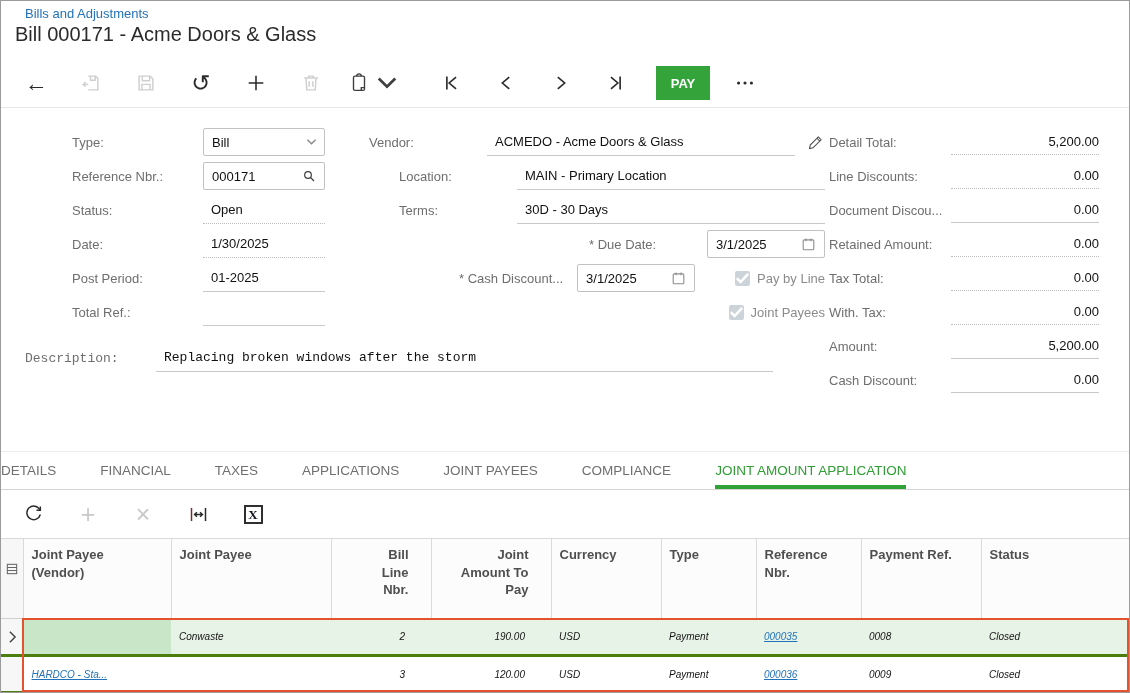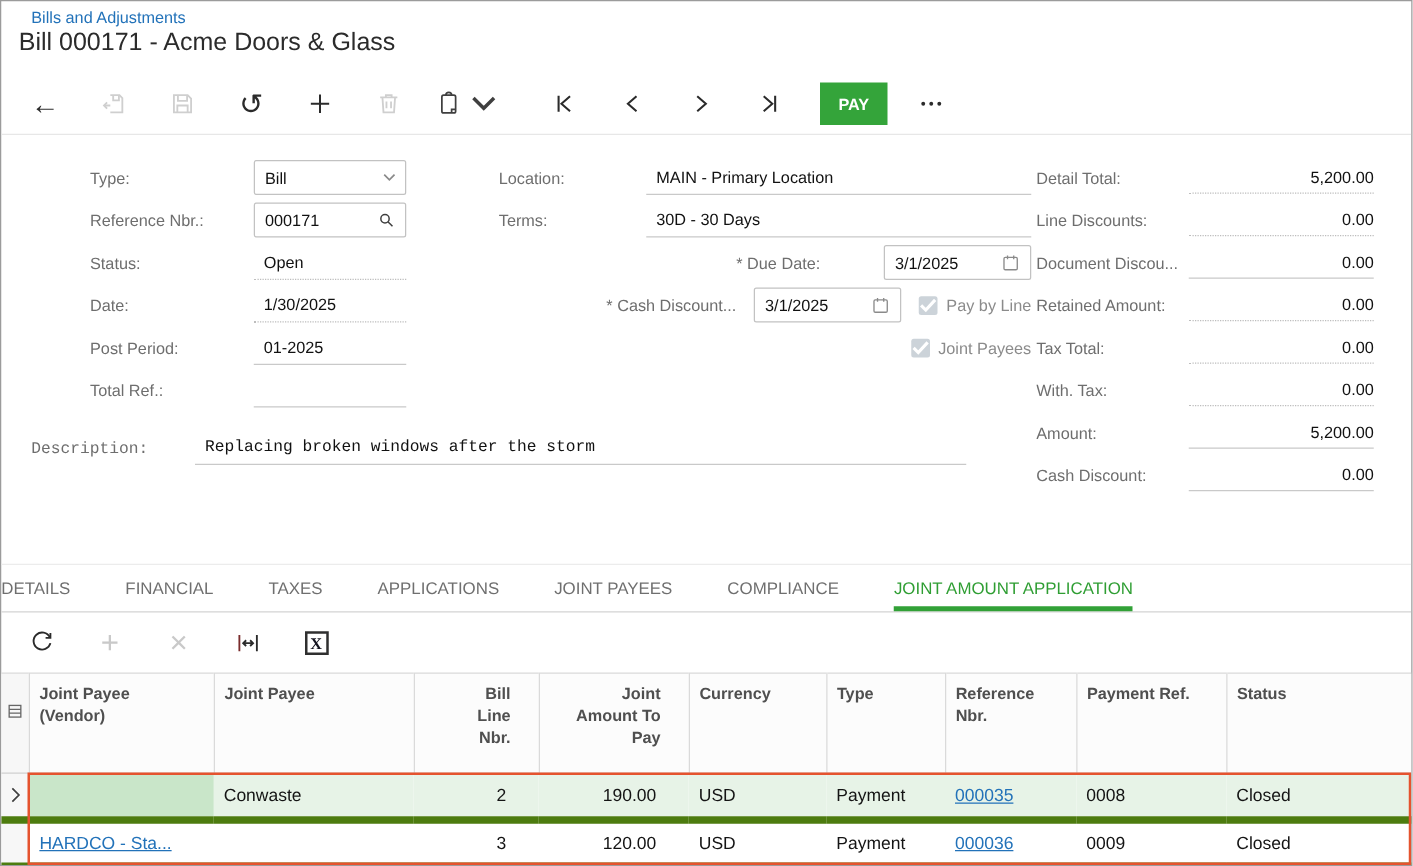--- a/index.html
+++ b/index.html
@@ -55,21 +55,21 @@
   .gbtn svg { width:21px; height:21px; }
   .gray-glyph { font-size:25px; color:#c9c9c9; line-height:1; }
   .xlbox { width:19px; height:19px; border:2px solid #2f2f2f; display:flex; align-items:center; justify-content:center; font-family:"Liberation Serif", serif; font-weight:bold; font-size:13px; color:#14141f; background:#fff; }
 
   
   .grid { position:absolute; top:537px; left:0; right:0; bottom:0; }
   table { border-collapse:collapse; table-layout:fixed; width:1128px; border-top:1px solid #d9d9d9; }
   th { vertical-align:top; text-align:left; padding:7px 8px 0 8px; font-size:13px; font-weight:bold; color:#4f4f4f; border-right:1px solid #dadada; border-bottom:1px solid #cfcfcf; height:80px; background:#fcfcfc; white-space:pre-line; line-height:1.35; }
   th.num { text-align:right; padding-right:22px; }
   th.sel, td.sel { background:#f7f7f7; border-right:1px solid #d9d9d9; padding:5px 3px 0 4px; }
-  td { height:37px; padding:0 8px; font-size:14px; color:#141414; border-bottom:6px solid #4d7c0f; white-space:nowrap; overflow:hidden; cursor:default; }
+  td { height:37px; padding:0 8px; font-size:10px; color:#141414; border-bottom:3px solid #4d7c0f; white-space:nowrap; overflow:hidden; cursor:default;font-style:italic; }
   td.num { text-align:right; padding-right:26px; }
   tr.sel-row td { background:#E7F3E7; }
   tr.sel-row td.sel { background:#f7f7f7; }
   tr.sel-row td.sel-cell { background:#C9E6C9; }
   td a, .grid-link { color:#2272b9; text-decoration:underline; cursor:pointer; }
   .hl-rect { position:absolute; left:21px; top:80px; width:1107px; height:74px; border:2px solid #E5532E; pointer-events:none; }
   .rowchev { display:flex; align-items:center; justify-content:center; height:100%; padding-bottom:4px; }
 </style>
 </head>
 <body>
@@ -194,20 +194,30 @@
     </div>
   </div>
 
   <div class="desc-row">
     <span class="flabel">Description:</span>
     <div class="static u-sol desc-val">Replacing broken windows after the storm</div>
   </div>
 
   <div class="col-mid">
     <div class="frow">
+      <span class="flabel mid">Vendor:</span>
+      <div class="static u-sol val-mid">ACMEDO - Acme Doors &amp; Glass</div>
+      <span class="pencil">
+        <svg viewBox="0 0 24 24" width="18" height="18" fill="none" stroke="#4a4a4a" stroke-width="1.4">
+            <path d="M15 5.2l3.8 3.8L8 19.8l-4.6 1 .9-4.7z"></path>
+            <path d="M13.3 7 17 10.7"></path>
+          </svg>
+      </span>
+    </div>
+    <div class="frow">
       <span class="flabel mid">Location:</span>
       <div class="static u-sol val-mid">MAIN - Primary Location</div>
     </div>
     <div class="frow">
       <span class="flabel mid">Terms:</span>
       <div class="static u-sol val-mid">30D - 30 Days</div>
     </div>
     <div class="frow">
       <span class="flabel mid">* Due Date:</span>
       <div class="box w118">
@@ -220,21 +230,21 @@
     </div>
     <div class="frow">
       <span class="flabel mid">* Cash Discount...</span>
       <div class="box w118">
         <span class="grow">3/1/2025</span>
         <svg viewBox="0 0 24 24" width="17" height="17" fill="none" stroke="#8a8a8a" stroke-width="1.5">
             <rect x="4.5" y="5.5" width="15" height="14" rx="1.5"></rect>
             <path d="M8.5 3.5v4M15.5 3.5v4"></path>
           </svg>
       </div>
-      <div class="cbwrap" style="margin-left:14px">
+      <div class="cbwrap" style="margin-left:40px">
         <span class="cb">
           <svg viewBox="0 0 12 10" fill="none" stroke="#ffffff" stroke-width="2">
               <path d="M1.5 5 4.5 8 10.5 1.5"></path>
             </svg>
         </span>
         <span class="cb-label">Pay by Line</span>
       </div>
     </div>
     <div class="frow">
       <span class="flabel mid"></span>

